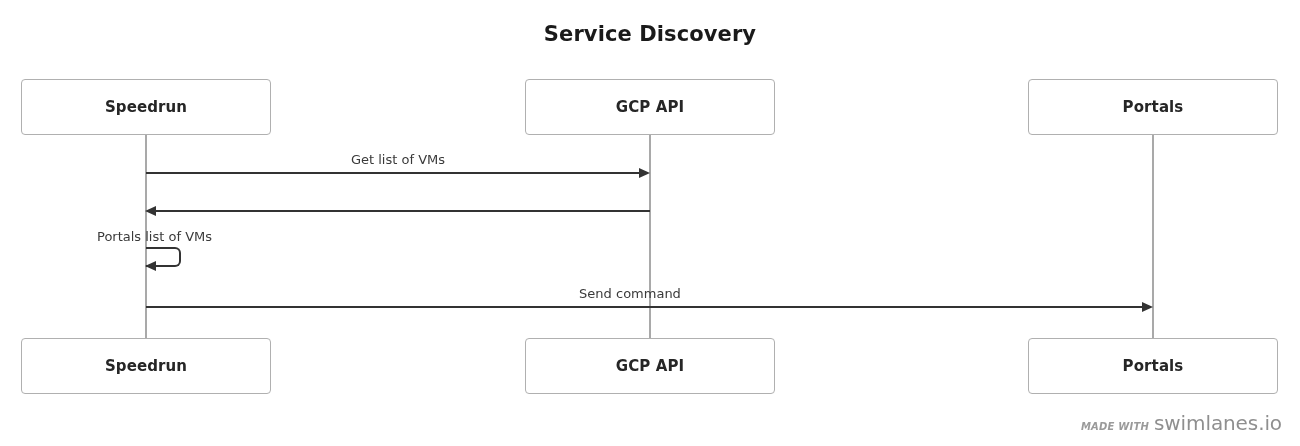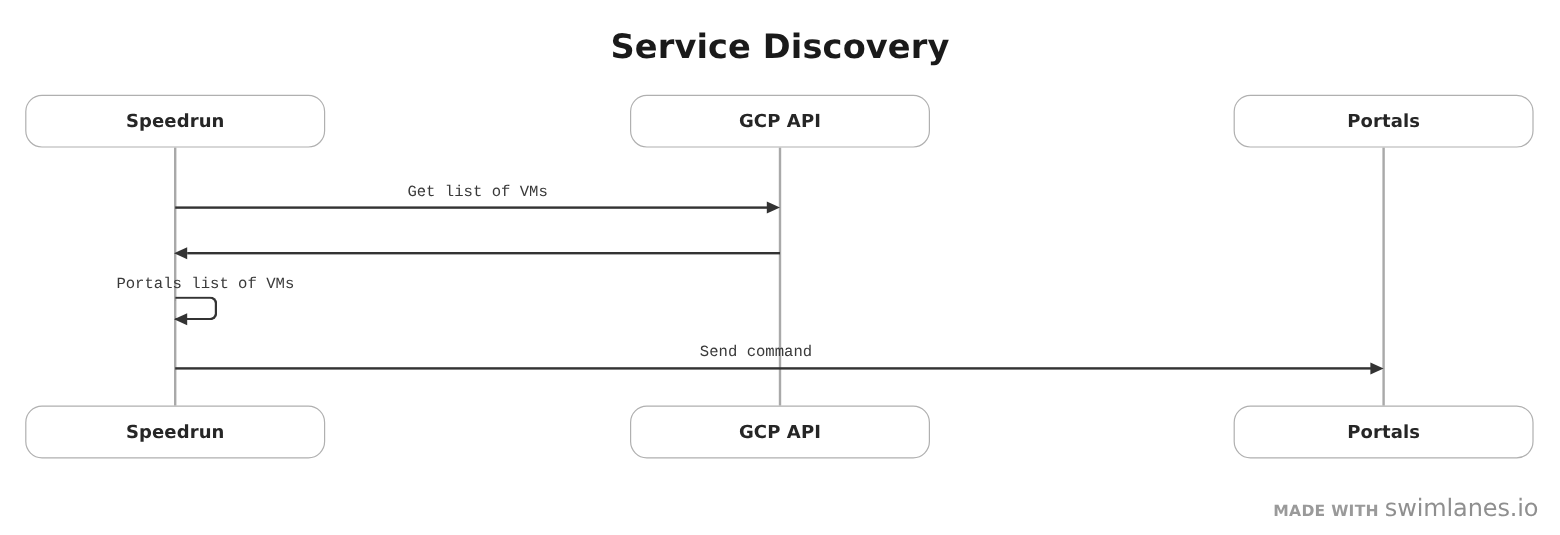--- a/index.html
+++ b/index.html
@@ -19,34 +19,34 @@
     overflow: hidden;
   }
 
   
   #diagram-title {
     position: absolute;
     left: 0;
     top: 22px;
     width: 1300px;
     text-align: center;
-    font-size: 28px;
+    font-size: 21px;
     font-weight: 700;
     color: #1a1a1a;
     letter-spacing: 0.1px;
   }
 
   
   .participant-box {
     position: absolute;
     width: 250px;
-    height: 44px;
+    height: 56px;
     box-sizing: border-box;
     border: 1.5px solid #b0b0b0;
-    border-radius: 14px;
+    border-radius: 4px;
     background: #ffffff;
     display: flex;
     align-items: center;
     justify-content: center;
   }
   .participant-label {
     font-size: 15px;
     font-weight: 700;
     color: #262626;
     letter-spacing: 0.1px;
@@ -78,21 +78,20 @@
     border-left: 11px solid #333333;
   }
   .arrowhead.left {
     border-right: 11px solid #333333;
   }
   .msg-label {
     position: absolute;
     font-size: 13px;
     color: #3a3a3a;
     white-space: nowrap;
-    font-family: Liberation Mono, monospace;
   }
   .msg-label.center {
     text-align: center;
   }
 
   
   .self-loop {
     position: absolute;
     box-sizing: border-box;
     border: 2px solid #333333;
@@ -104,24 +103,25 @@
   
   #watermark {
     position: absolute;
     right: 18px;
     bottom: 11px;
     display: flex;
     align-items: baseline;
     gap: 5px;
   }
   #watermark-made-with {
-    font-size: 13px;
+    font-size: 10px;
     font-weight: 700;
     letter-spacing: 0.2px;
     color: #9a9a9a;
+    font-style: italic;
   }
   #watermark-brand {
     font-size: 20px;
     color: #8f8f8f;
     letter-spacing: -0.1px;
   }
 </style>
 </head>
 <body>
 

